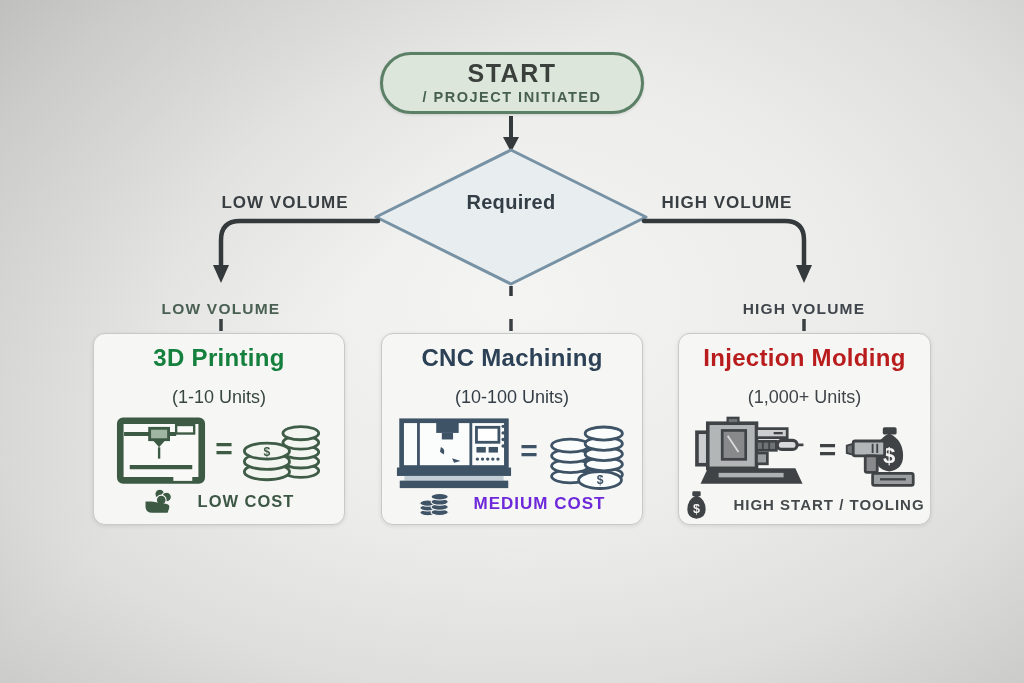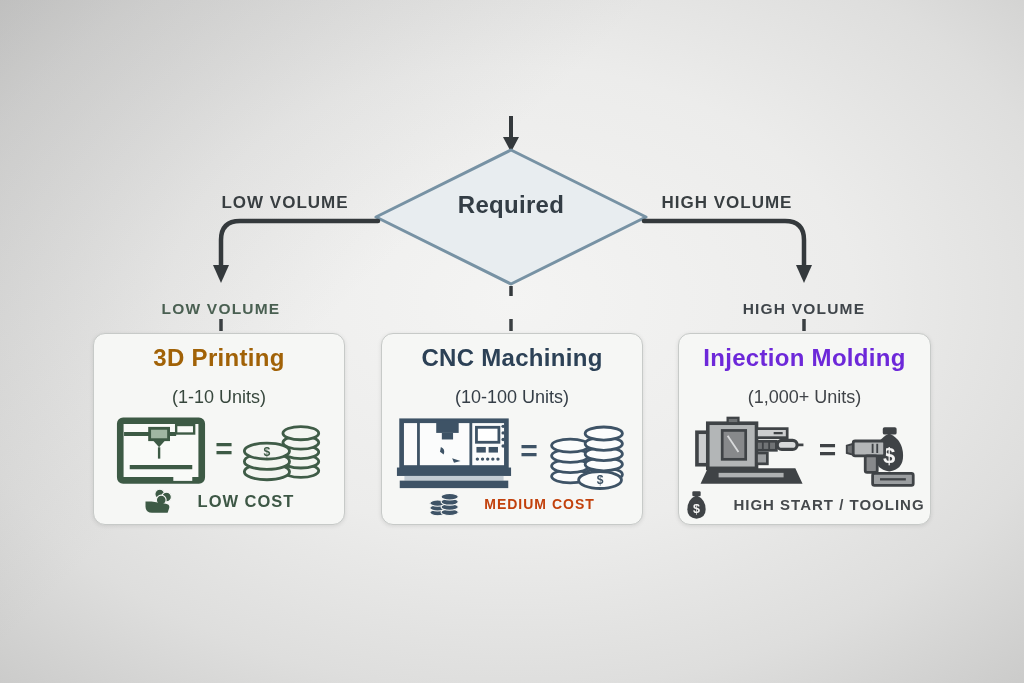--- a/index.html
+++ b/index.html
@@ -21,21 +21,21 @@
     background:#dde6db;border:3px solid #5b8066;box-sizing:border-box;
     display:flex;flex-direction:column;align-items:center;justify-content:center;
     box-shadow:0 1px 3px rgba(0,0,0,.12);
   }
   .start-title{font-size:25px;font-weight:bold;color:#3b403c;letter-spacing:1.5px;line-height:1;}
   .start-sub{font-size:14.5px;font-weight:bold;color:#47604e;letter-spacing:1.5px;margin-top:4px;line-height:1;}
 
   
   .decision-label{
     left:401px;top:188px;width:220px;text-align:center;
-    font-size:24px;font-weight:bold;color:#333d45;line-height:1.4;letter-spacing:.3px;
+    font-size:20px;font-weight:bold;color:#333d45;line-height:1.4;letter-spacing:.3px;
   }
 
   
   .branch-label{
     top:193px;width:164px;text-align:center;
     font-size:17px;font-weight:bold;color:#383e41;letter-spacing:1px;white-space:nowrap;
   }
   .branch-label.left{left:203px;}
   .branch-label.right{left:645px;}
 
@@ -51,36 +51,36 @@
   .card{
     top:333px;height:192px;box-sizing:border-box;
     background:#f6f7f5;border:1.5px solid #c7cac8;border-radius:12px;
     box-shadow:0 1px 4px rgba(0,0,0,.10);
     display:flex;flex-direction:column;align-items:center;padding-top:11px;
   }
   .card.c1{left:93px;width:252px;}
   .card.c2{left:381px;width:262px;}
   .card.c3{left:678px;width:253px;}
   .card-title{font-size:24px;font-weight:bold;letter-spacing:.3px;line-height:1.1;}
-  .c1 .card-title{color:#a16207;}
+  .c1 .card-title{color:#15803d;}
   .c2 .card-title{color:#2c4156;}
-  .c3 .card-title{color:#6d28d9;}
+  .c3 .card-title{color:#b91c1c;}
   .card-units{font-size:18px;margin-top:16px;}
   .c1 .card-units{color:#37473d;}
   .c2 .card-units{color:#353e47;}
   .c3 .card-units{color:#404448;}
   .icon-row{display:flex;align-items:center;gap:8px;margin-top:8px;flex:1;}
   .equals{font-size:30px;font-weight:bold;line-height:1;padding-bottom:6px;}
   .c1 .equals{color:#3d5a45;}
   .c2 .equals{color:#3e5366;}
   .c3 .equals{color:#3f4346;}
   .cost-row{display:flex;align-items:center;gap:24px;margin-bottom:15px;}
   .cost-label{font-weight:bold;letter-spacing:1px;white-space:nowrap;}
   .c1 .cost-label{font-size:16.5px;color:#3d5745;}
-  .c2 .cost-label{font-size:14px;color:#c2410c;}
+  .c2 .cost-label{font-size:17px;color:#6d28d9;}
   .c3 .cost-label{font-size:15px;color:#45494c;}
 </style>
 </head>
 <body>
 
 <div class="canvas">
 
   <svg class="connectors" width="1024" height="683" viewBox="0 0 1024 683">
 
     <line x1="511" y1="116" x2="511" y2="139" stroke="#34393c" stroke-width="4"></line>
@@ -93,20 +93,24 @@
 
     <path d="M644 221 H785 Q804 221 804 240 V267" fill="none" stroke="#34393c" stroke-width="4.5" stroke-linecap="round"></path>
     <polygon points="796,265 812,265 804,283" fill="#34393c"></polygon>
 
     <line x1="511" y1="286" x2="511" y2="296" stroke="#34393c" stroke-width="3.5"></line>
     <line x1="221" y1="319" x2="221" y2="331" stroke="#3a3f42" stroke-width="3.5"></line>
     <line x1="511" y1="319" x2="511" y2="331" stroke="#3a3f42" stroke-width="3.5"></line>
     <line x1="804" y1="319" x2="804" y2="331" stroke="#3a3f42" stroke-width="3.5"></line>
   </svg>
 
+  <div class="abs start-node">
+    <div class="start-title">START</div>
+    <div class="start-sub">/ PROJECT INITIATED</div>
+  </div>
 
   <div class="abs decision-label">
     <div>Required</div>
   </div>
 
   <div class="abs branch-label left">LOW VOLUME</div>
   <div class="abs branch-label right">HIGH VOLUME</div>
 
   <div class="abs col-label low">LOW VOLUME</div>
   <div class="abs col-label high">HIGH VOLUME</div>

